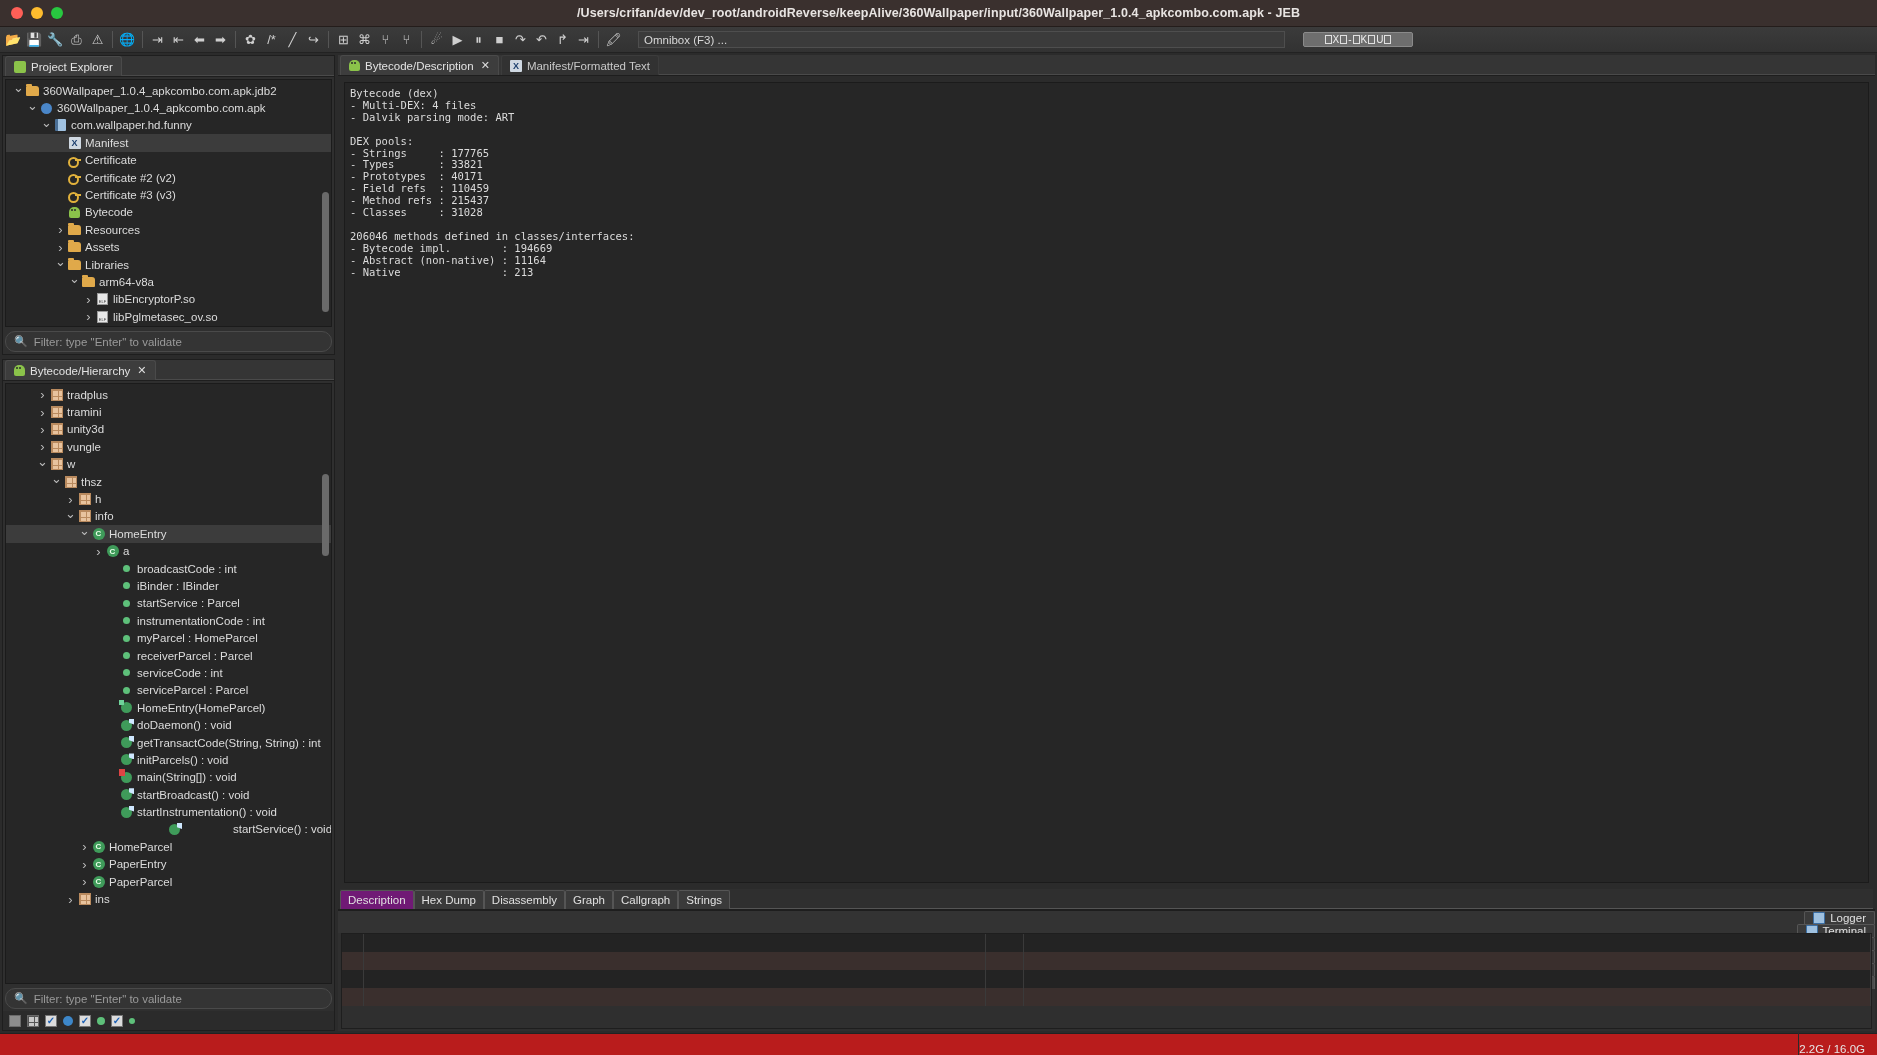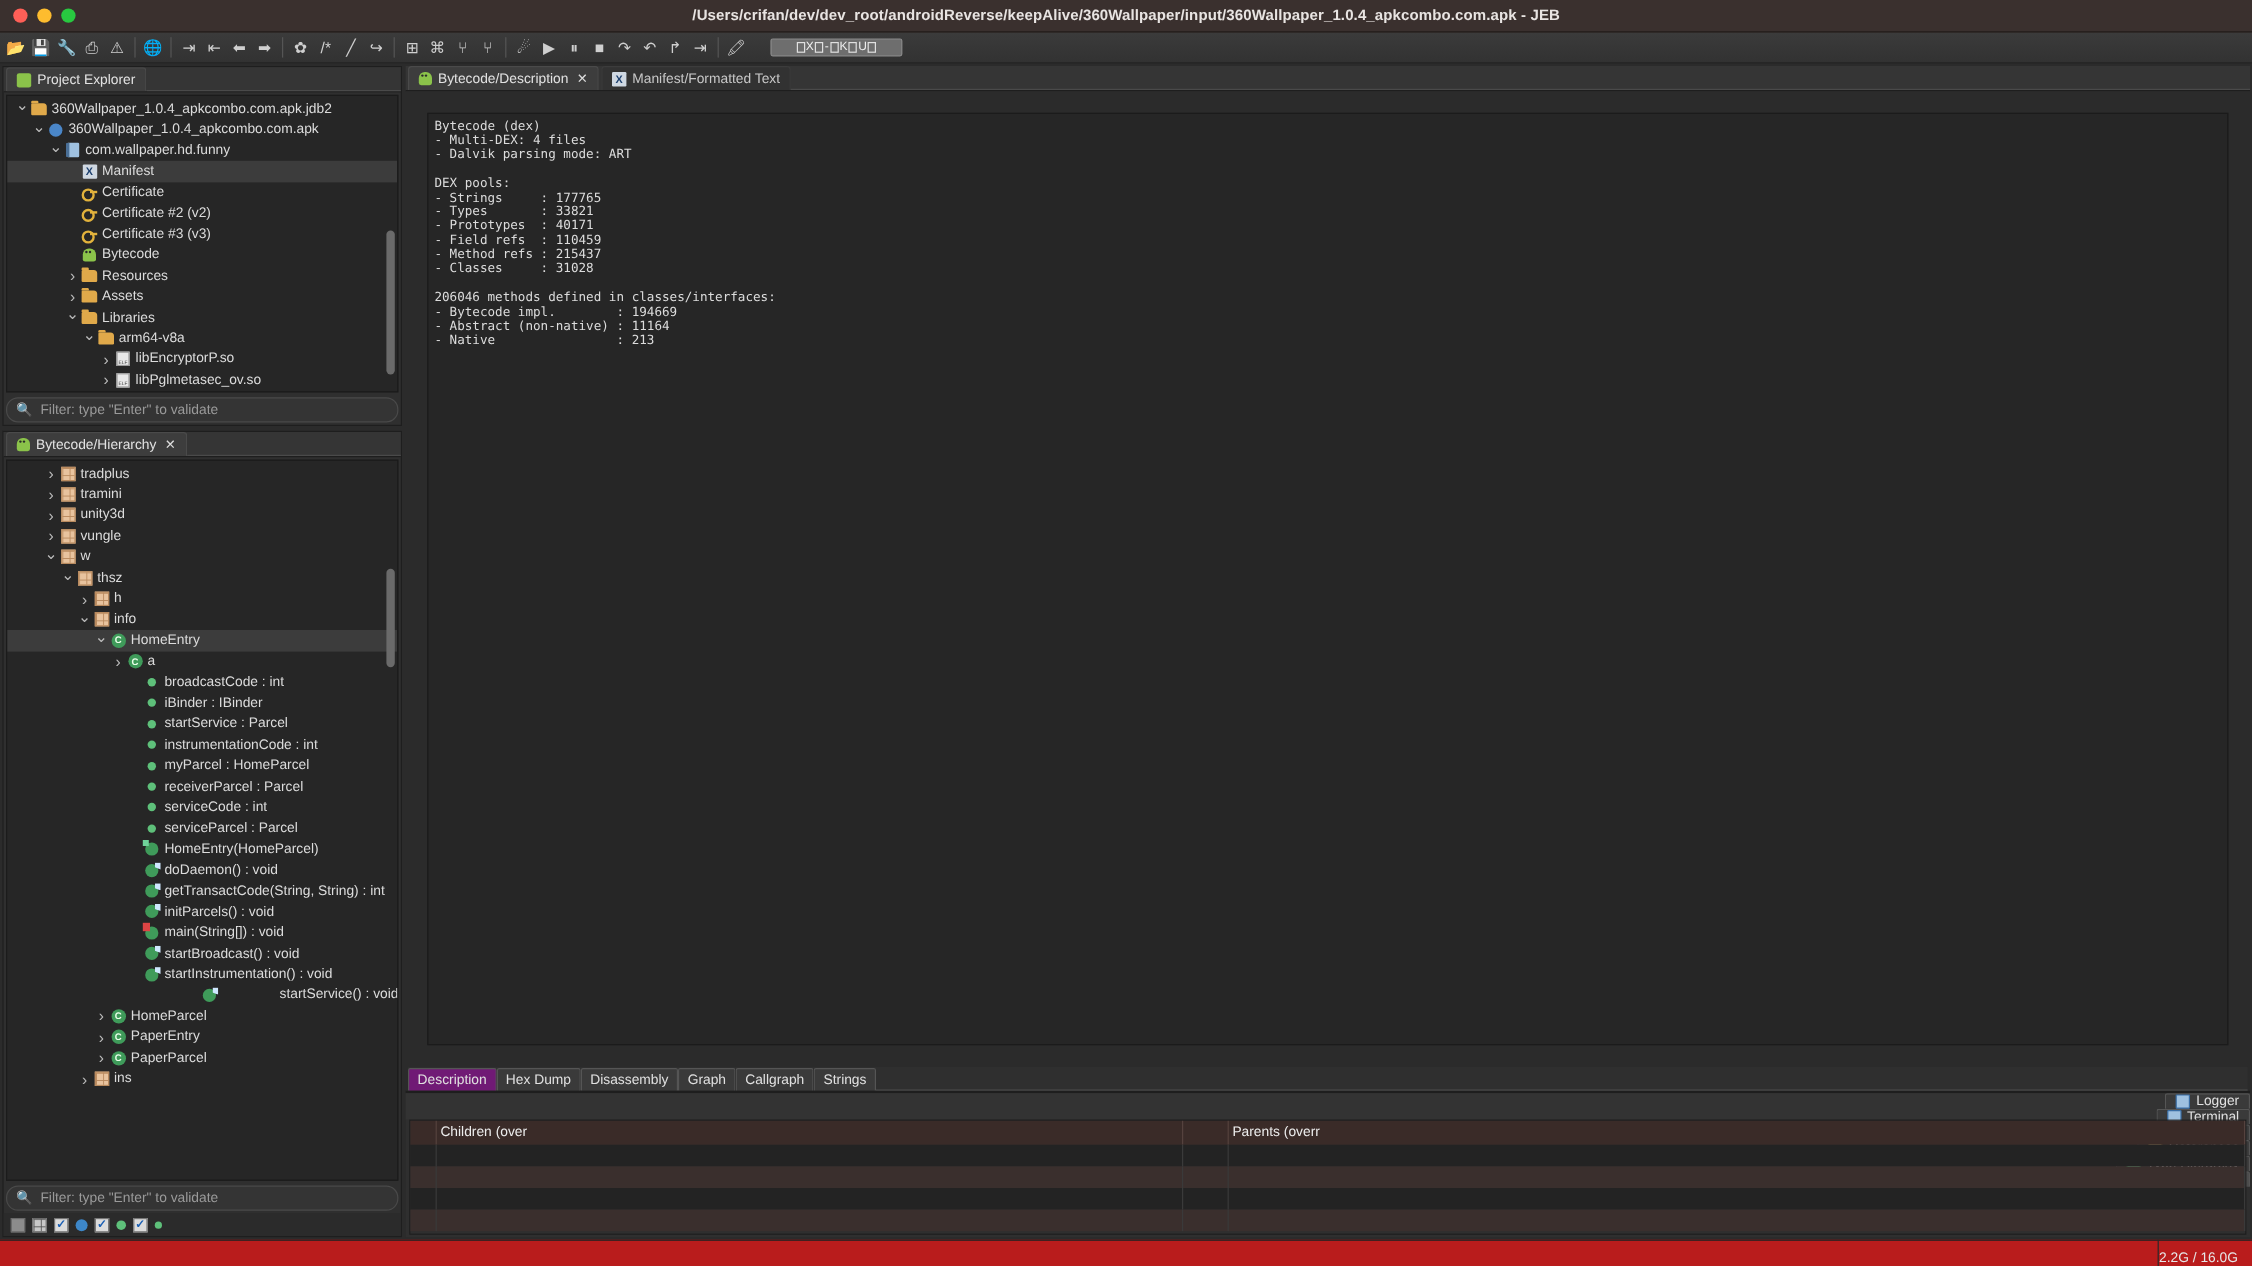--- a/index.html
+++ b/index.html
@@ -190,21 +190,21 @@
             background: #6a6a6a; }
 
   
   .right-col { flex: 1 1 auto; display: flex; flex-direction: column;
                min-width: 0; padding: 2px 2px 2px 0; }
 
   .editor-panel { flex: 1 1 auto; display: flex; flex-direction: column;
                   min-height: 0; }
   .code-area {
     flex: 1 1 auto; min-height: 0;
-    background: #262626; border: 1px solid #1b1b1b; margin: 18px;
+    background: #262626; border: 1px solid #1b1b1b; margin: 6px;
     overflow: hidden; position: relative;
   }
   .code {
     font-family: "DejaVu Sans Mono", "Liberation Mono", monospace;
     font-size: 10.5px; line-height: 11.9px; color: #dcdcdc;
     padding: 5px 0 0 5px; white-space: pre;
   }
   .subtabs {
     height: 20px; flex: 0 0 20px; display: flex; align-items: flex-end;
     margin: 0 2px; background: #2f2f2f;
@@ -293,20 +293,23 @@
       <div class="tb-btn">▶</div>
       <div class="tb-btn">⏸</div>
       <div class="tb-btn">■</div>
       <div class="tb-btn">↷</div>
       <div class="tb-btn">↶</div>
       <div class="tb-btn">↱</div>
       <div class="tb-btn">⇥</div>
       <div class="tb-sep"></div>
       <div class="tb-btn">🖍</div>
     </div>
+  <div class="omnibox">
+    <span>Omnibox (F3) ...</span>
+  </div>
   <div class="cjk-btn">
     <span class="box"></span>
     <span class="ch">X</span>
     <span class="box"></span>
     <span class="ch">-</span>
     <span class="box"></span>
     <span class="ch">K</span>
     <span class="box"></span>
     <span class="ch">U</span>
     <span class="box"></span>
@@ -748,26 +751,20 @@
           </div>
           <div class="btab active">
             <span style="width: 12px; height: 12px; display: inline-block; border-radius: 1px; background: rgb(159, 193, 224); border: 1px solid rgb(126, 211, 154);"></span>
             <span>Overrides</span>
           </div>
           <div class="filler"></div>
         </div>
 
 
       <div class="ovtable">
-        <div class="ovhead">
-          <div class="hc" style="width:22px;"></div>
-          <div class="hc" style="width:622px;">Children (over</div>
-          <div class="hc" style="width:38px;"></div>
-          <div class="hc" style="flex:1 1 auto;">Parents (overr</div>
-        </div>
         <div class="ovrow dark">
           <div class="c" style="width:22px;"></div>
             <div class="c" style="width:622px;"></div>
           <div class="c" style="width:38px;"></div>
             <div class="c" style="flex:1 1 auto;"></div>
         </div>
         <div class="ovrow light">
           <div class="c" style="width:22px;"></div>
             <div class="c" style="width:622px;"></div>
           <div class="c" style="width:38px;"></div>

